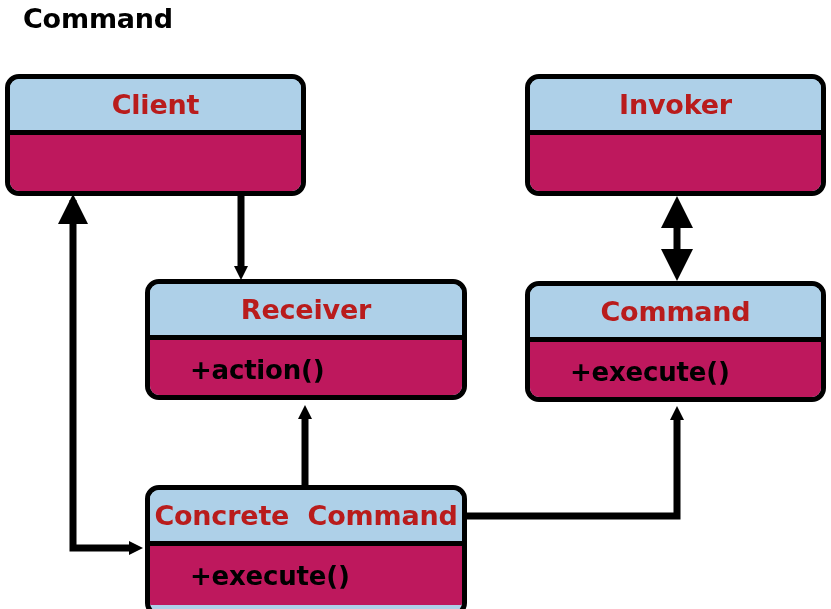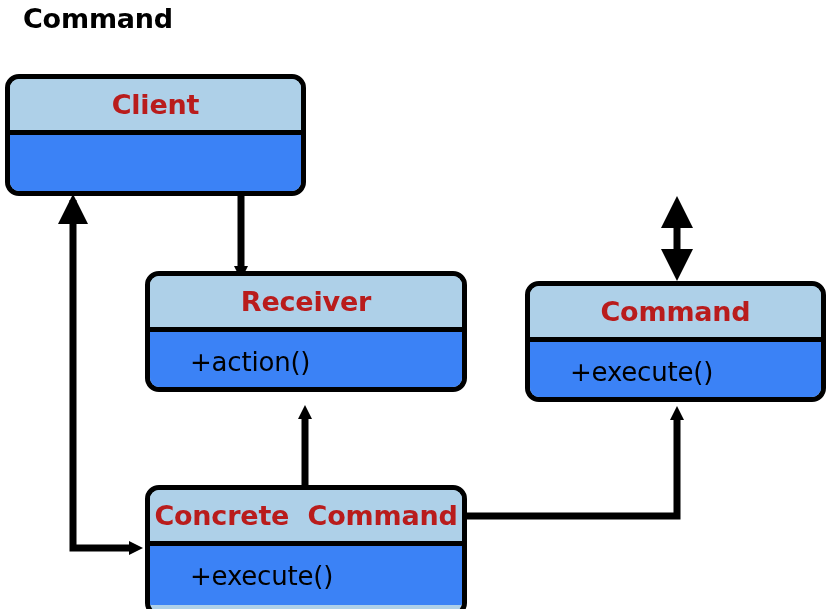--- a/index.html
+++ b/index.html
@@ -52,23 +52,23 @@
     white-space: pre;
   }
   .uml-attr-row {
     box-sizing: border-box;
     width: 100%;
     display: flex;
     align-items: center;
     justify-content: flex-start;
     font-family: "DejaVu Sans", sans-serif;
     font-size: 26px;
-    font-weight: 400;
+    font-weight: 700;
     color: #000000;
-    background: #3b82f6;
+    background: #be185d;
     padding-left: 40px;
     letter-spacing: -0.2px;
     white-space: pre;
   }
   .uml-attr-row.empty {
     padding-left: 0;
   }
   #edge-layer {
     position: absolute;
     left: 0;
@@ -121,22 +121,26 @@
     <g>
       <path d="M 467 516 L 677 516 L 677 418" fill="none" stroke="#000000" stroke-width="7" stroke-linejoin="miter" marker-end="url(#arrowhead-up)"></path>
     </g>
   </svg>
 
   <div class="uml-class" style="left:5px; top:74px; width:301px; height:122px;">
     <div class="uml-name-row" style="height:56px;">Client</div>
     <div class="uml-attr-row empty" style="height:61px;"></div>
   </div>
 
+  <div class="uml-class" style="left:525px; top:74px; width:301px; height:122px;">
+    <div class="uml-name-row" style="height:56px;">Invoker</div>
+    <div class="uml-attr-row empty" style="height:61px;"></div>
+  </div>
 
-  <div class="uml-class" style="left:145px; top:271px; width:322px; height:121px;">
+  <div class="uml-class" style="left:145px; top:279px; width:322px; height:121px;">
     <div class="uml-name-row" style="height:56px;">Receiver</div>
     <div class="uml-attr-row" style="height:60px;">+action()</div>
   </div>
 
   <div class="uml-class" style="left:525px; top:281px; width:301px; height:121px;">
     <div class="uml-name-row" style="height:56px;">Command</div>
     <div class="uml-attr-row" style="height:60px;">+execute()</div>
   </div>
 
   <div class="uml-class" style="left:145px; top:485px; width:322px; height:132px;">

